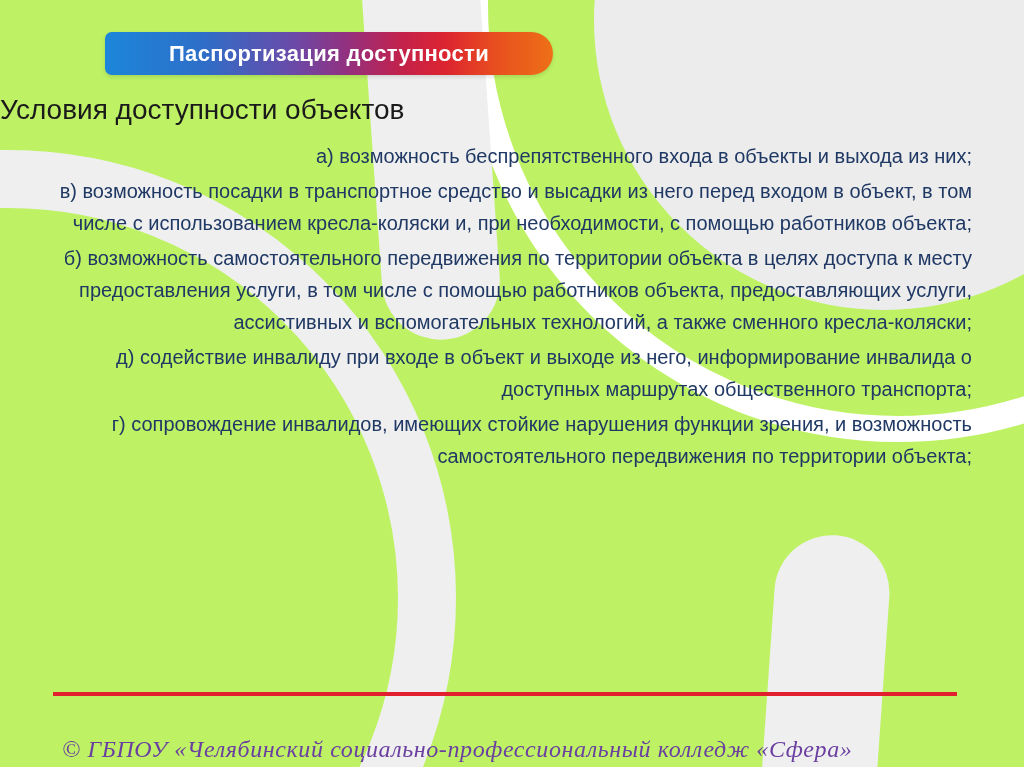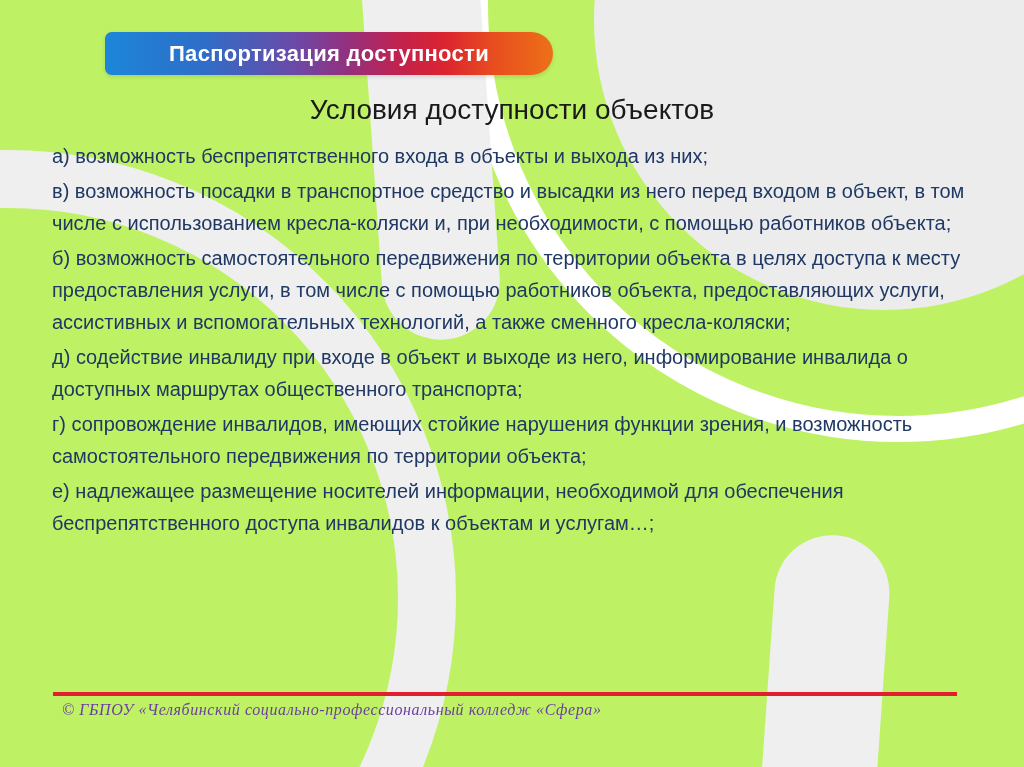--- a/index.html
+++ b/index.html
@@ -43,43 +43,43 @@
     background:linear-gradient(90deg,
       #1C86D9 0%, #2E6EC8 22%, #6A4AA8 42%, #93307F 54%,
       #C2224C 66%, #DC2430 76%, #E84E1F 87%, #ED7017 100%);
     box-shadow:0 2px 4px rgba(0,0,0,0.12);
     color:#ffffff;font-size:22px;font-weight:bold;letter-spacing:0.3px;
   }
   
   .title{
     position:absolute;z-index:2;
     top:94px;left:0;width:100%;
-    margin:0;text-align:center;
+    margin:0;
     font-size:28px;font-weight:400;color:#1A1A1A;
   }
   
   .content{
     position:absolute;z-index:2;
     top:140px;left:52px;width:920px;
-    text-align:left;
+    text-align:right;
     color:#1F3864;font-size:20px;line-height:32px;
   }
   .content p{margin:0 0 3px 0;}
   
   .divider{
     position:absolute;z-index:2;
     left:53px;top:692px;width:904px;height:4px;
     background:#E21F2F;
   }
   .footer-text{
     position:absolute;z-index:2;
-    left:62px;top:701px;
+    left:62px;top:736px;
     font-family:"Liberation Serif", serif;
     font-style:italic;
-    font-size:16px;letter-spacing:0.6px;
+    font-size:24px;letter-spacing:0.6px;
     color:#6A3FA0;
   }
 </style>
 </head>
 <body>
 
 <div class="slide">
 
   <div class="deco deco-circle-topright"></div>
   <div class="deco deco-ring-topright"></div>
@@ -92,19 +92,18 @@
   </div>
 
   <h1 class="title">Условия доступности объектов</h1>
 
   <div class="content">
     <p>а) возможность беспрепятственного входа в объекты и выхода из них;</p>
     <p>в) возможность посадки в транспортное средство и высадки из него перед входом в объект, в том числе с использованием кресла-коляски и, при необходимости, с помощью работников объекта;</p>
     <p>б) возможность самостоятельного передвижения по территории объекта в целях доступа к месту предоставления услуги, в том числе с помощью работников объекта, предоставляющих услуги, ассистивных и вспомогательных технологий, а также сменного кресла-коляски;</p>
     <p>д) содействие инвалиду при входе в объект и выходе из него, информирование инвалида о доступных маршрутах общественного транспорта;</p>
     <p>г) сопровождение инвалидов, имеющих стойкие нарушения функции зрения, и возможность самостоятельного передвижения по территории объекта;</p>
-    <p>е) надлежащее размещение носителей информации, необходимой для обеспечения беспрепятственного доступа инвалидов к объектам и услугам…;</p>
   </div>
 
   <div class="divider"></div>
   <div class="footer-text">© ГБПОУ «Челябинский социально-профессиональный колледж «Сфера»</div>
 
 </div>
 
 </body></html>

